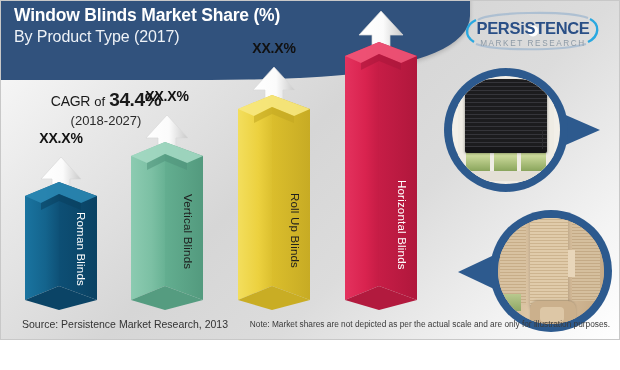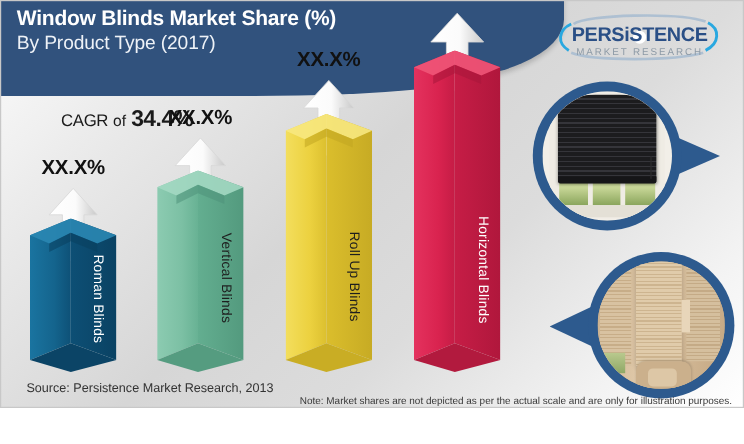--- a/index.html
+++ b/index.html
@@ -46,21 +46,21 @@
   .cagr-line1 .val{font-weight:bold;font-size:19px;letter-spacing:-.4px;}
   .cagr-line2{font-size:13px;color:#2a2a2a;line-height:18px;}
 
   
   .bars{position:absolute;left:0;top:0;width:440px;height:345px;}
   .bar-group{position:absolute;bottom:35px;}
   .bar-value{
     position:absolute;left:50%;transform:translateX(-50%);
     white-space:nowrap;color:#111;text-align:center;
   }
-  .bar-value.small{font-size:17px;font-weight:bold;letter-spacing:-.2px;}
+  .bar-value.small{font-size:14px;font-weight:bold;letter-spacing:-.2px;}
   .arrow{position:absolute;left:50%;transform:translateX(-50%);}
   .column{position:absolute;left:0;bottom:0;}
   .col-label{
     position:absolute;
     writing-mode:vertical-rl;
     white-space:nowrap;
     font-size:11.5px;font-weight:normal;letter-spacing:.2px;
   }
 
   
@@ -108,21 +108,21 @@
   .ph2 .cush{position:absolute;left:40%;bottom:2%;width:22%;height:14%;
     background:#ddc7a6;border-radius:4px;}
   .ph2 .panelEdge{position:absolute;left:66%;top:30%;width:7%;height:26%;background:#e8d6ba;}
 
   
   .footer-src{
     position:absolute;left:22px;bottom:10px;
     font-size:10.5px;color:#333;white-space:nowrap;
   }
   .footer-note{
-    position:absolute;right:10px;bottom:1px;
+    position:absolute;right:10px;bottom:11px;
     font-size:8.3px;color:#3a3a3a;white-space:nowrap;
   }
   .border-frame{
     position:absolute;inset:0;border:1px solid #c8c8c8;pointer-events:none;
   }
 </style>
 </head>
 <body>
 
 <div id="infographic">
@@ -144,20 +144,21 @@
       <text x="75" y="38" text-anchor="middle" font-family="Liberation Sans, sans-serif" font-size="8.2" letter-spacing="1.6" fill="#8d9aa6">MARKET RESEARCH</text>
     </svg>
   </div>
 
   <div class="cagr">
     <div class="cagr-line1">
       <span class="lbl">CAGR</span>
       <span class="of">of</span>
       <span class="val">34.4%</span>
     </div>
+    <div class="cagr-line2">(2018-2027)</div>
   </div>
 
   <div class="bars">
 
     <div class="bar-group" style="left:25px;width:72px;height:160px;">
       <div class="bar-value small" style="top:-20px;">XX.X%</div>
       <div class="arrow" style="bottom:92px;width:44px;height:62px;">
         <svg width="44" height="62" viewBox="0 0 44 62">
           <defs>
               <linearGradient id="ag1" x1="0" y1="0" x2="1" y2="0">

